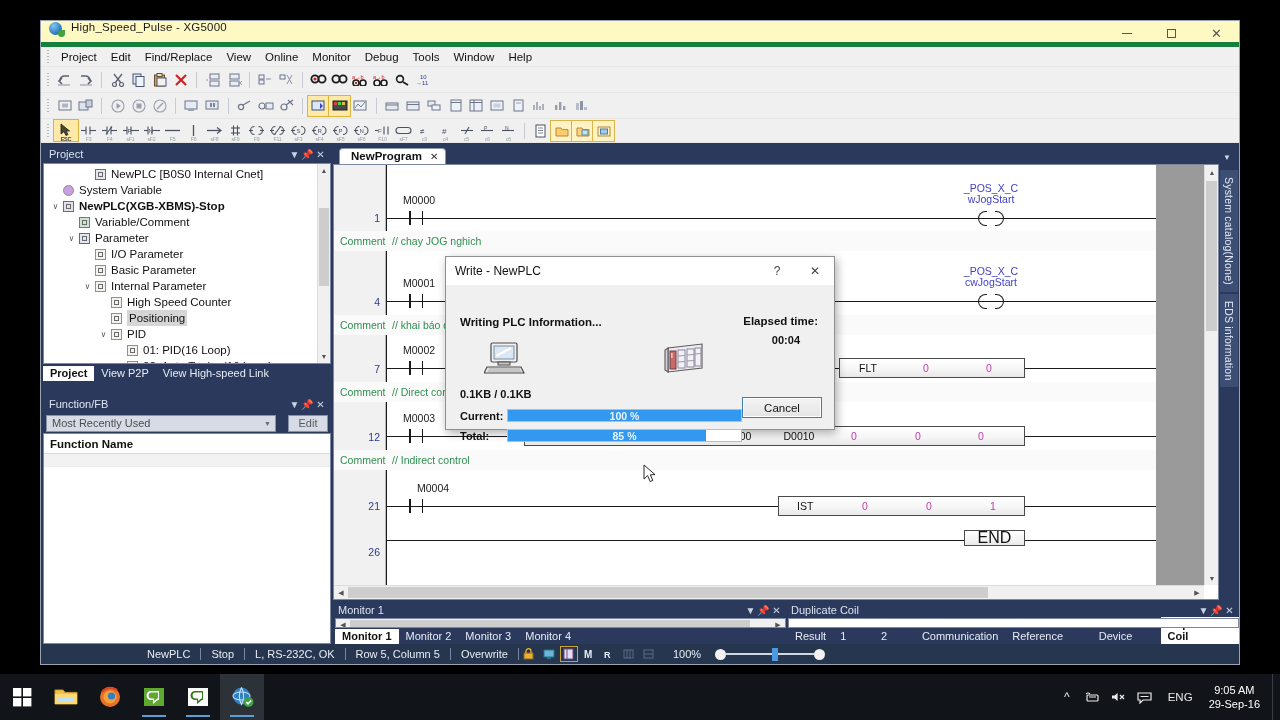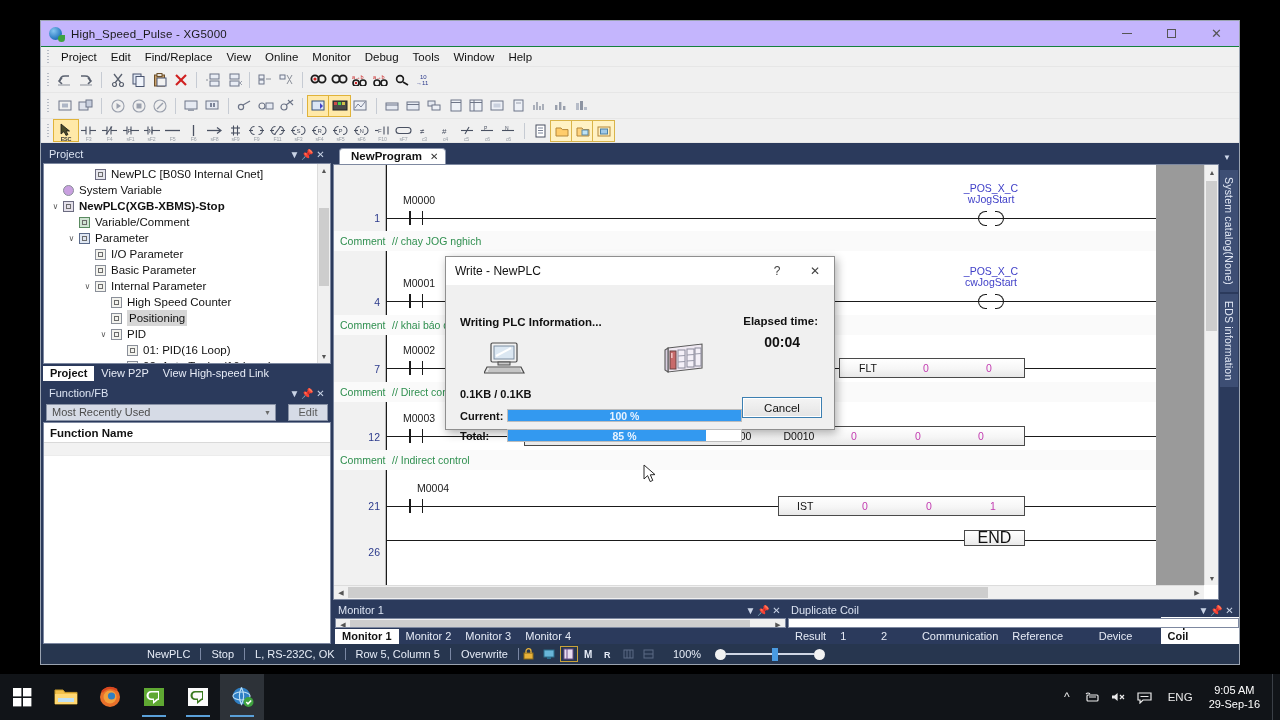--- a/index.html
+++ b/index.html
@@ -15,23 +15,23 @@
   .app-window {
     position: absolute; left: 40px; top: 20px;
     width: 1200px; height: 645px;
     background: #f0f0f0;
     border: 1px solid #9aa3b0;
     display: flex; flex-direction: column;
   }
 
   
   .titlebar {
-    height: 26px; background: #c4b5fd;
-    display: flex; align-items: center;
-    border-bottom: 1px solid #15803d;
+    height: 26px; background: #fef9c3;
+    display: flex; 
+    border-bottom: 5px solid #15803d;
     flex: 0 0 auto;
   }
   .tb-appicon {
     width: 16px; height: 16px; margin: 0 6px 0 8px;
     position: relative; flex: 0 0 auto;
   }
   .tb-appicon .globe {
     position: absolute; left: 0; top: 1px; width: 13px; height: 13px;
     border-radius: 50%;
     background: radial-gradient(circle at 35% 30%, #86c5f0 0%, #2f7fc4 60%, #17588f 100%);
@@ -234,21 +234,21 @@
   .dlg-title { height: 28px; background: #fff; display: flex; align-items: center;
     padding-left: 9px; flex: 0 0 auto; }
   .dlg-title .t { font-size: 12px; color: #111; flex: 1 1 auto; }
   .dlg-btn { width: 38px; height: 27px; display: flex; align-items: center;
     justify-content: center; font-size: 12px; color: #444; }
   .dlg-body { flex: 1 1 auto; position: relative; background: #f0f0f0; }
   .dlg-h { position: absolute; left: 14px; top: 31px; font-size: 11.5px;
     font-weight: bold; color: #111; }
   .dlg-el { position: absolute; right: 16px; top: 30px; font-size: 11.5px;
     font-weight: bold; color: #111; }
-  .dlg-et { position: absolute; right: 34px; top: 49px; font-size: 14px;
+  .dlg-et { position: absolute; right: 34px; top: 49px; font-size: 11px;
     font-weight: bold; color: #111; }
   .dlg-kb { position: absolute; left: 14px; top: 103px; font-size: 11px;
     font-weight: bold; color: #111; }
   .prow { position: absolute; left: 14px; display: flex; align-items: center; }
   .prow .plab { width: 47px; font-size: 11px; font-weight: bold; color: #111; }
   .pbar { width: 235px; height: 13px; background: #fff; border: 1px solid #bdbdbd;
     position: relative; overflow: hidden; }
   .pfill { position: absolute; left: 0; top: 0; bottom: 0; background: #3399f0; }
   .ptxt { position: absolute; inset: 0; display: flex; align-items: center;
     justify-content: center; font-size: 10.5px; font-weight: bold; color: #e8f3ff; }
@@ -943,21 +943,21 @@
               <div class="arw" style="position:absolute;bottom:0;left:0;right:0;">▼</div>
             </div>
           </div>
           <div class="panel-tabs" id="ptabs-host">
               <div class="ptab active">Project</div>
               <div class="ptab">View P2P</div>
               <div class="ptab">View High-speed Link</div>
             </div>
         </div>
 
-        <div class="panel" style="flex:1 1 auto;margin-top:3px;justify-content:flex-end;">
+        <div class="panel" style="flex:1 1 auto;margin-top:14px;justify-content:flex-end;">
           <div class="panel-head">
             <span class="ttl">Function/FB</span>
             <span class="ph-btn">▼</span>
             <span class="ph-btn">📌</span>
             <span class="ph-btn">✕</span>
           </div>
           <div class="fnb-toolrow">
             <div class="combo">
               <span class="txt">Most Recently Used</span>
               <span class="car">▼</span>

